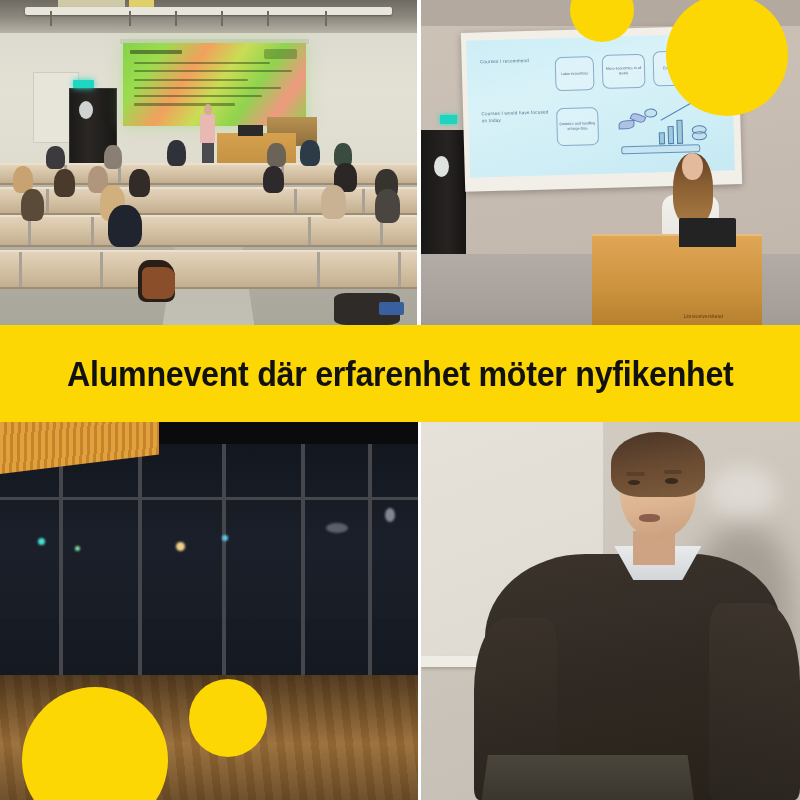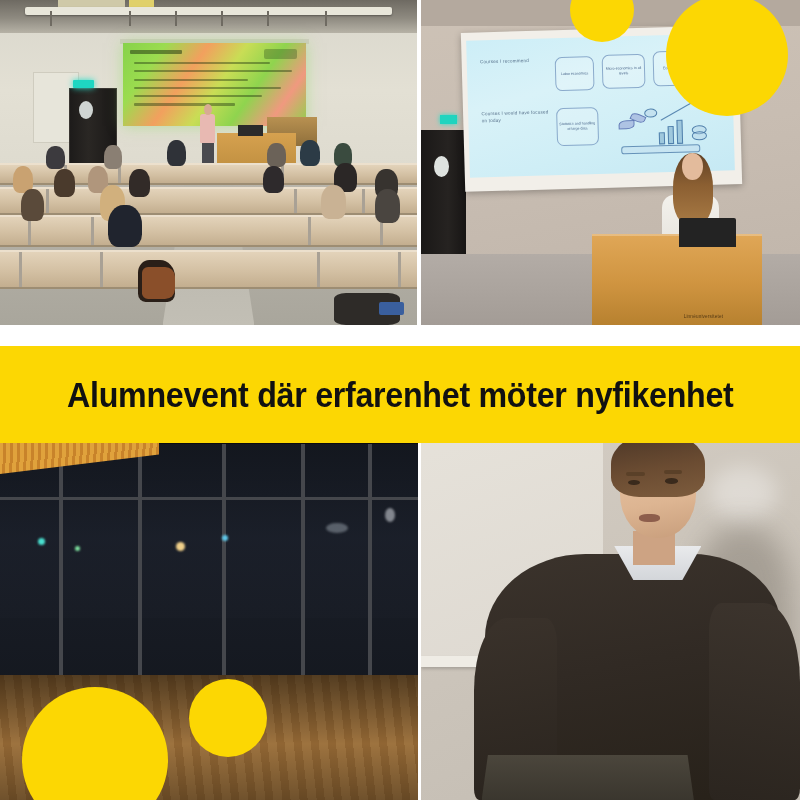--- a/index.html
+++ b/index.html
@@ -176,21 +176,21 @@
   .pt-arm-l { position:absolute; left:14%; top:52%; width:22%; height:48%;
             background:linear-gradient(170deg,#3a322b 0%,#2a241e 100%); border-radius:40% 14% 6% 6%; }
   .pt-arm-r { position:absolute; right:0; top:48%; width:24%; height:52%;
             background:linear-gradient(190deg,#3c342d 0%,#2b251f 100%); border-radius:14% 40% 6% 6%; }
   .pt-laptop { position:absolute; left:16%; bottom:0; width:56%; height:12%;
             background:linear-gradient(180deg,#4b463c 0%,#3a362e 100%);
             clip-path:polygon(3% 0,97% 0,100% 100%,0 100%); }
 
   
   #banner { position:absolute; left:0; top:325px; width:800px; height:97px;
-            background:#fcd703; display:flex; align-items:center; justify-content:center;margin-top:21px; }
+            background:#fcd703; display:flex; align-items:center; justify-content:center; }
   #banner-title { font-family:"Liberation Sans", sans-serif;
             font-weight:bold; font-size:35px; color:#111111;
             letter-spacing:-.3px; white-space:nowrap;
             transform:scaleX(.92); transform-origin:center; }
 
   
   .dot { position:absolute; border-radius:50%; background:#fcd703; }
 </style>
 </head>
 <body>

